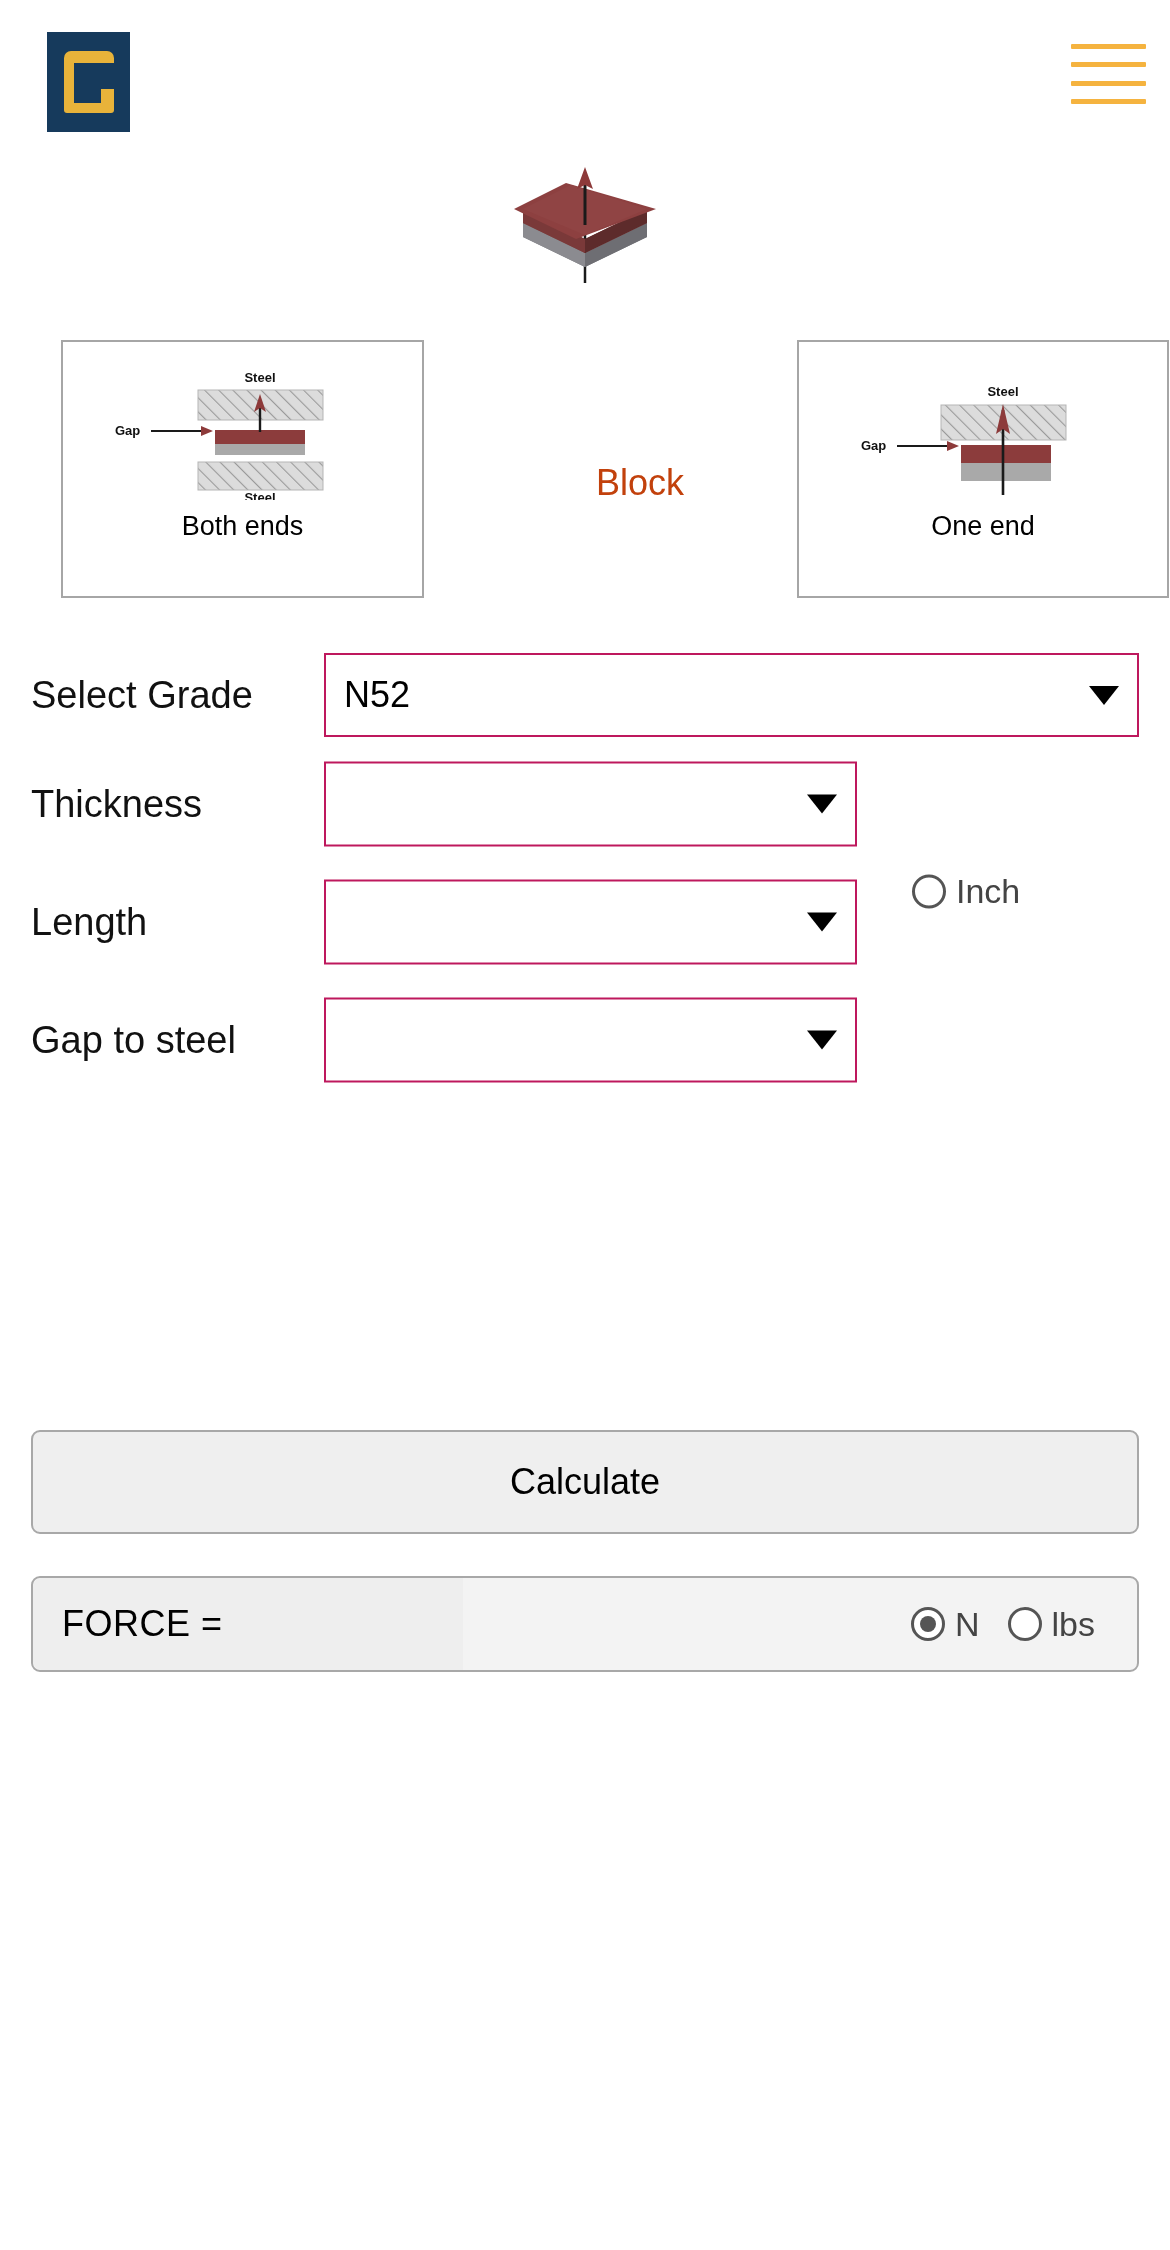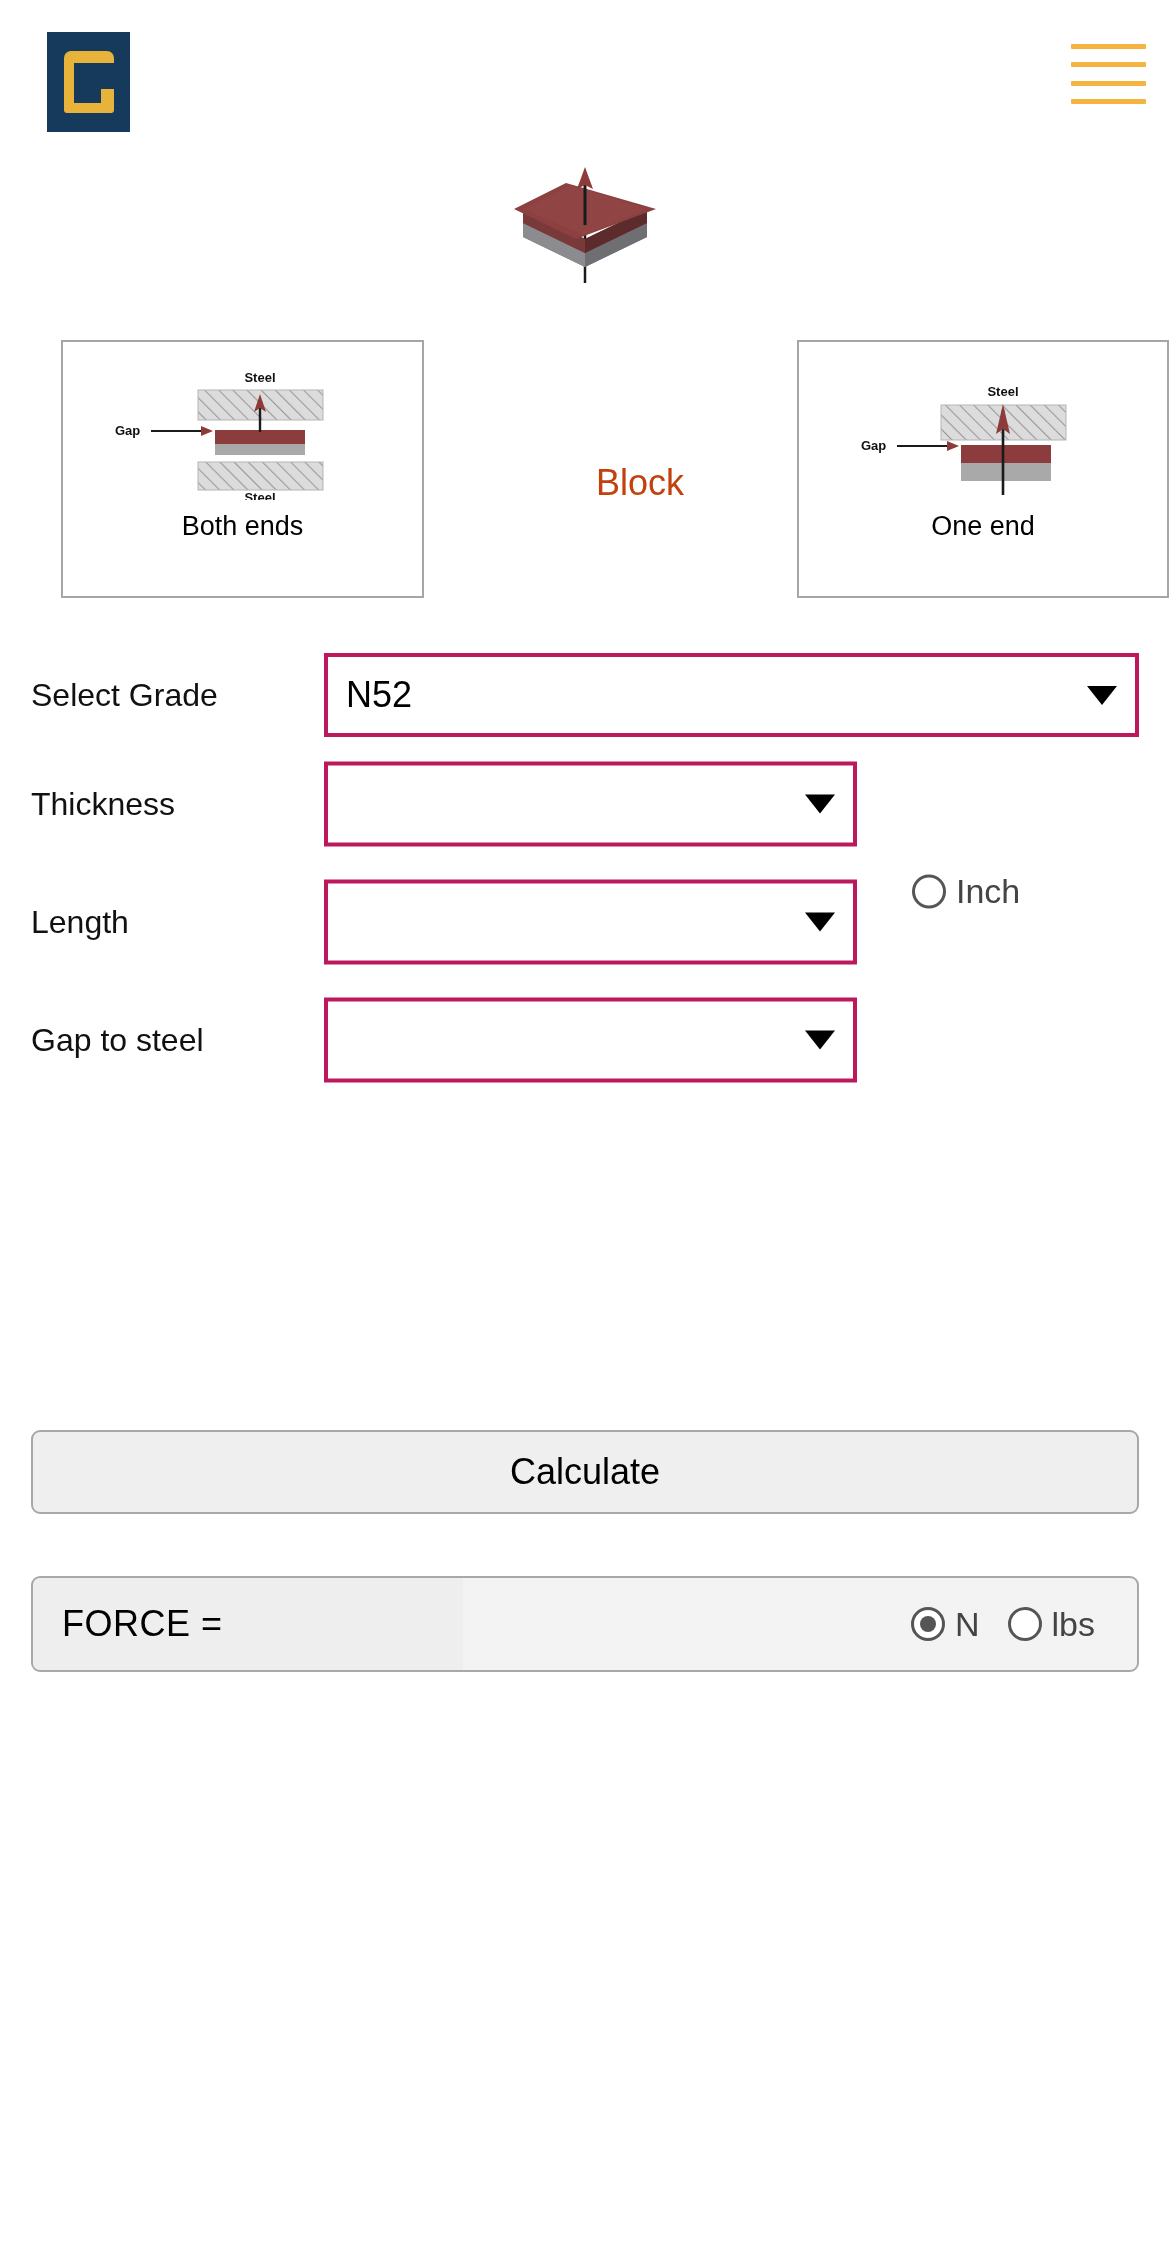--- a/index.html
+++ b/index.html
@@ -68,26 +68,26 @@
     display: flex; align-items: flex-start; justify-content: center;
     padding-top: 122px;
     font-size: 36px; color: #c2410c; text-align: right;
   }
 
   
   .form { position: absolute; left: 0; top: 645px; width: 1170px; }
   .frow { position: relative; height: 95px; }
   .flabel {
     position: absolute; left: 31px; top: 50%; transform: translateY(-50%);
-    font-size: 32px; color: #111; white-space: nowrap;
+    font-size: 38px; color: #111; white-space: nowrap;
   }
   .flabel.muted { color: #a8a8a8; }
   .fctl {
     position: absolute; top: 50%; transform: translateY(-50%);
-    border: 4px solid #be185d; background: #fff;
+    border: 2px solid #be185d; background: #fff;
   }
   .fctl.select {
     display: flex; align-items: center;
     font-size: 36px; color: #000;
     padding: 0 18px;
   }
   .fctl .val { flex: 1; }
   .caret {
     width: 0; height: 0;
     border-left: 15px solid transparent;
@@ -109,21 +109,21 @@
   }
   .dot.on::after {
     content: ""; width: 16px; height: 16px; border-radius: 50%; background: #555;
   }
   .rlabel { margin-left: 10px; font-size: 34px; color: #6f6f6f; }
   .rlabel.dark { color: #444; }
 
   
   .calc-btn {
     position: absolute; left: 31px; top: 1430px;
-    width: 1108px; height: 84px;
+    width: 1108px; height: 104px;
     border: 2px solid #a8a8a8; border-radius: 9px;
     background: #efefef;
     display: flex; align-items: center; justify-content: center;
     font-size: 36px; color: #000;
     cursor: pointer;
   }
   .force-bar {
     position: absolute; left: 31px; top: 1576px;
     width: 1108px; height: 96px;
     border: 2px solid #a8a8a8; border-radius: 9px;

